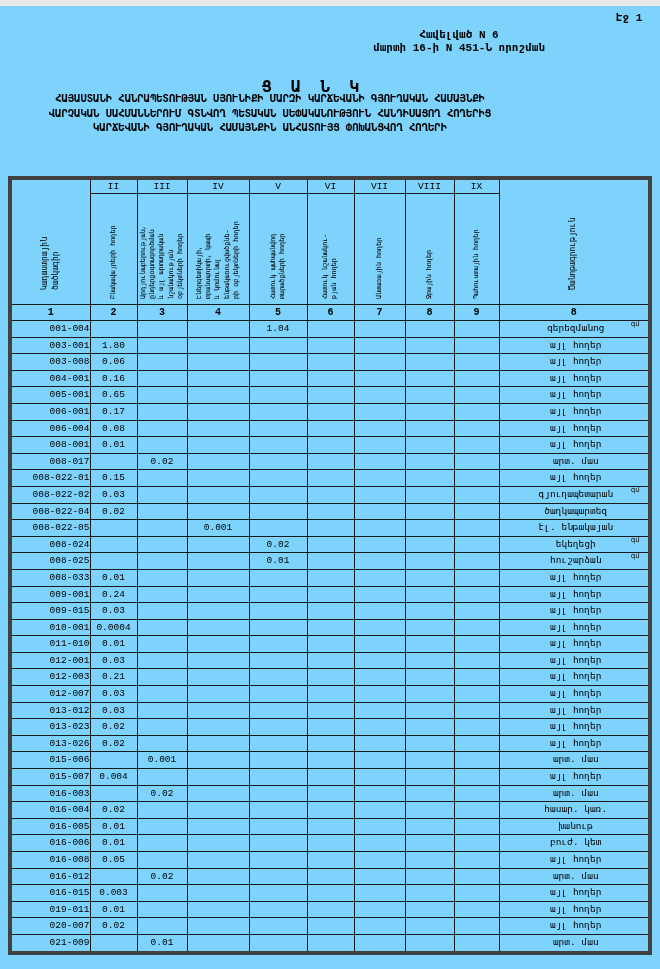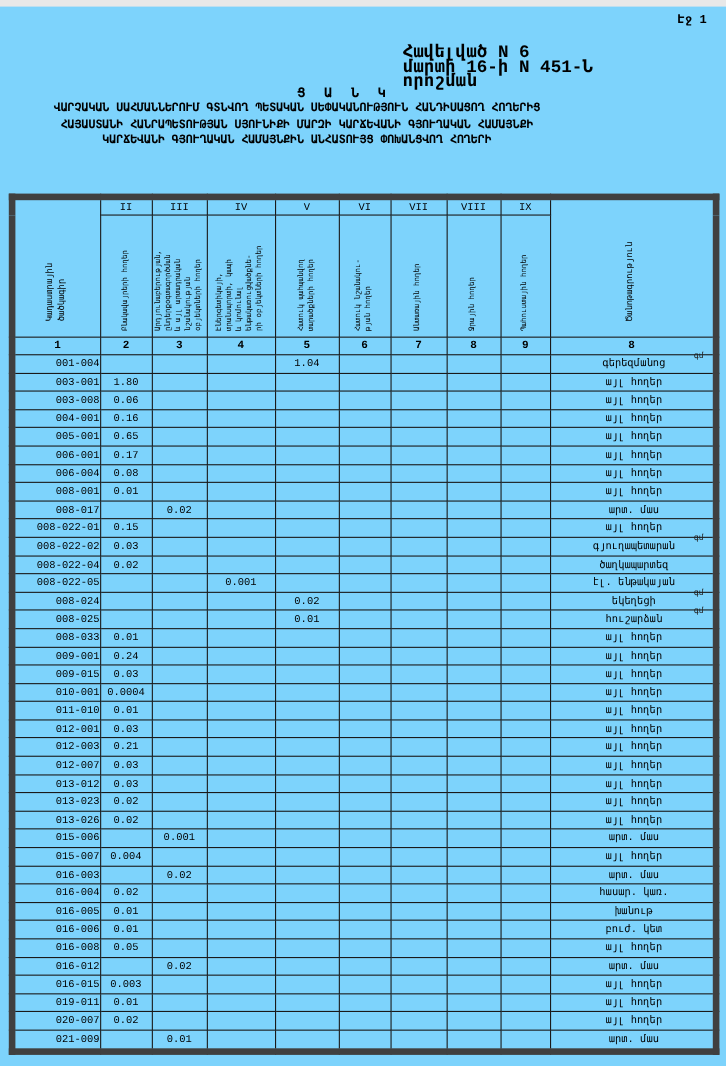--- a/index.html
+++ b/index.html
@@ -3,39 +3,39 @@
 <meta charset="utf-8">
 <style>
   html,body { margin:0; padding:0; background:#e8e8e8; }
   .page {
     position:relative; width:660px; height:969px; background:#7dd3fc;
     font-family:Liberation Mono, monospace; color:#000; overflow:hidden;
     margin:6px auto;
   }
   .page-num { position:absolute; top:5px; left:616px; font-size:11px; font-weight:bold; }
   .ref-block {
-    position:absolute; top:36px; left:366px; width:186px;
-    text-align:left; font-weight:bold; font-size:16px; line-height:13px;
+    position:absolute; top:23px; left:366px; width:186px;
+    text-align:center; font-weight:bold; font-size:11px; line-height:13px;
   }
   .title-caption {
     position:absolute; top:71px; left:0; width:626px; text-align:center;
-    font-weight:bold; font-size:12px; letter-spacing:5px;
+    font-weight:bold; font-size:16px; letter-spacing:5px;
   }
   .title-lines {
     position:absolute; top:86px; left:12px; width:516px; text-align:center;
     font-weight:bold; font-size:10.5px; line-height:14.5px;
   }
   .subtitle {
     position:absolute; top:131px; left:0; width:606px; text-align:center;
     font-weight:bold; font-size:11px;
   }
   table.land-table {
     position:absolute; top:170px; left:8px; width:640px;
     border-collapse:collapse; table-layout:fixed;
-    border:6px solid #404040;
+    border:4px solid #404040;
   }
   .land-table th, .land-table td {
     border:1px solid #1a1a1a; padding:0; overflow:hidden;
     font-weight:normal; vertical-align:middle;
   }
   tr.roman-row th { height:13px; font-size:9.5px; text-align:center; line-height:13px; }
   tr.rot-row th { height:110px; text-align:center; vertical-align:middle; }
   .vtext {
     writing-mode:vertical-rl; transform:rotate(180deg);
     display:inline-block; font-size:6.8px; line-height:1.35;
@@ -61,22 +61,22 @@
   <div class="page-num">Էջ 1</div>
 
   <div class="ref-block">
     <div>Հավելված N 6</div>
     <div>մարտի 16-ի N 451-Ն որոշման</div>
   </div>
 
   <div class="title-caption">Ց Ա Ն Կ</div>
 
   <div class="title-lines">
+    <div>ՀԱՅԱՍՏԱՆԻ ՀԱՆՐԱՊԵՏՈՒԹՅԱՆ ՍՅՈՒՆԻՔԻ ՄԱՐԶԻ ԿԱՐՃԵՎԱՆԻ ԳՅՈՒՂԱԿԱՆ ՀԱՄԱՅՆՔԻ</div>
     <div>ՎԱՐՉԱԿԱՆ ՍԱՀՄԱՆՆԵՐՈՒՄ ԳՏՆՎՈՂ ՊԵՏԱԿԱՆ ՍԵՓԱԿԱՆՈՒԹՅՈՒՆ ՀԱՆԴԻՍԱՑՈՂ ՀՈՂԵՐԻՑ</div>
-    <div>ՀԱՅԱՍՏԱՆԻ ՀԱՆՐԱՊԵՏՈՒԹՅԱՆ ՍՅՈՒՆԻՔԻ ՄԱՐԶԻ ԿԱՐՃԵՎԱՆԻ ԳՅՈՒՂԱԿԱՆ ՀԱՄԱՅՆՔԻ</div>
     <div>ԿԱՐՃԵՎԱՆԻ ԳՅՈՒՂԱԿԱՆ ՀԱՄԱՅՆՔԻՆ ԱՆՀԱՏՈՒՅՑ ՓՈԽԱՆՑՎՈՂ ՀՈՂԵՐԻ</div>
   </div>
 
 
   <table class="land-table">
     <colgroup>
       <col style="width:80px">
         <col style="width:47px">
         <col style="width:50px">
       <col style="width:62px">

